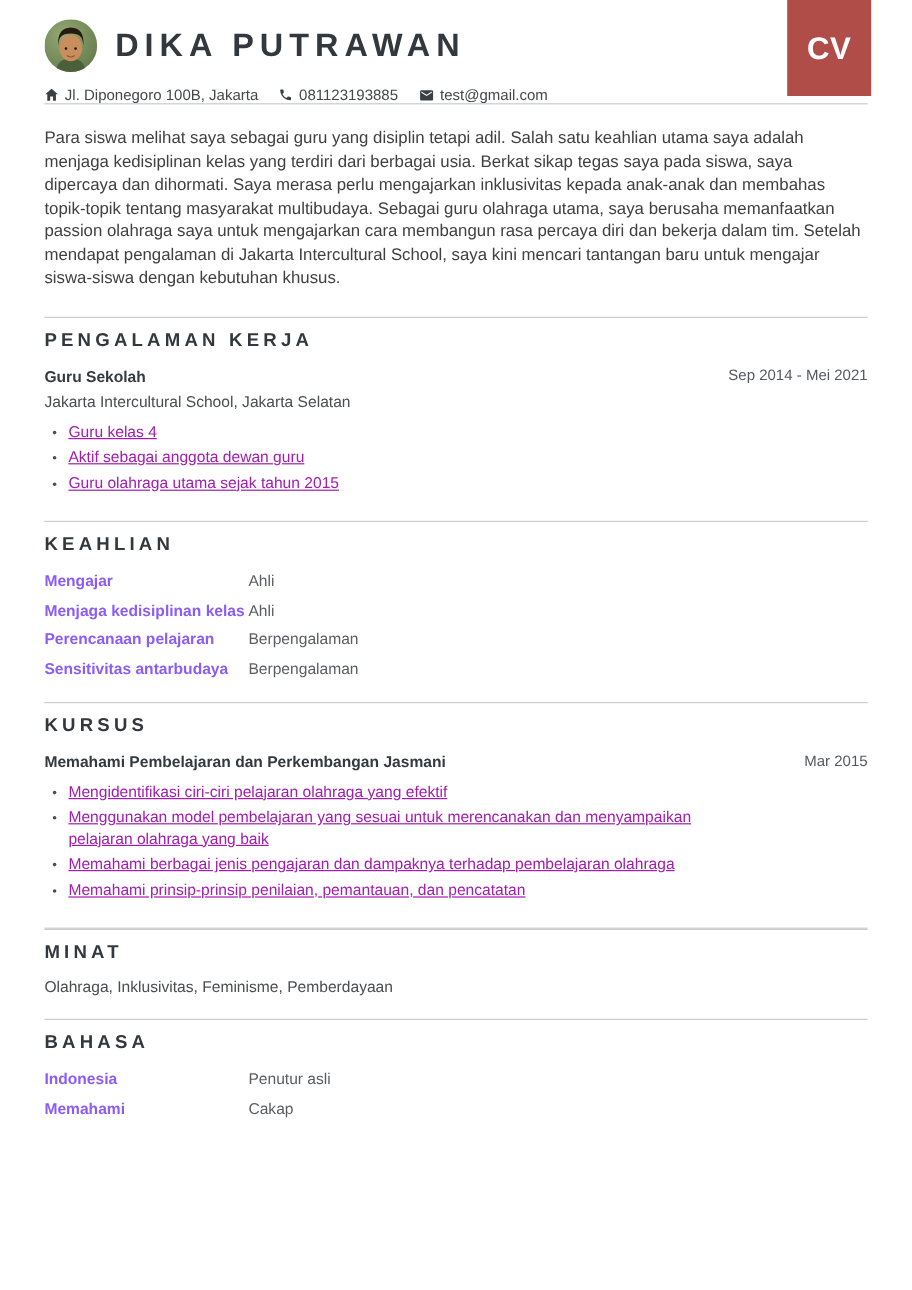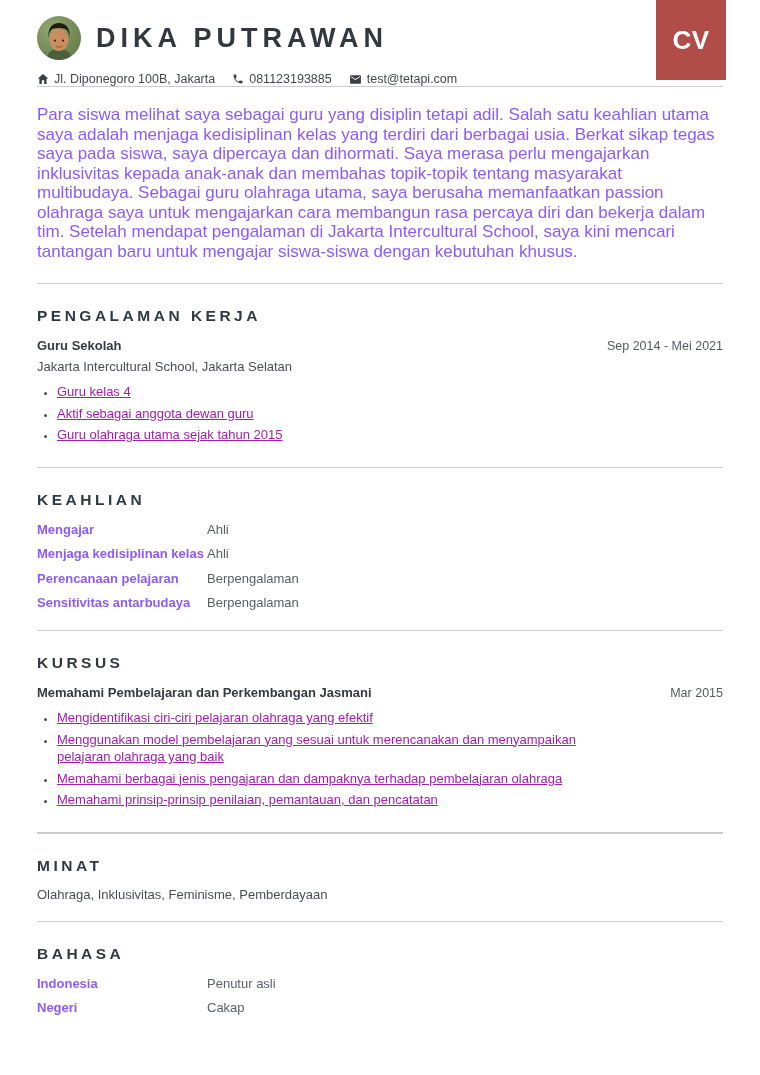--- a/index.html
+++ b/index.html
@@ -39,24 +39,24 @@
     display:flex; align-items:center; gap:17px;
     font-size:12.5px; color:#43474c;
   }
   .contact-item { display:flex; align-items:center; gap:5px; }
   .contact-item svg { display:block; fill:#3a3f44; }
   
   hr.sep { border:none; border-top:1px solid #cbcbcb; margin:0; }
   .hr-1 { margin-top:18px; }
   .summary {
     margin:18px 0 22px 0;
-    font-size:17px; line-height:19.5px; color:#8b5cf6;
+    font-size:14px; line-height:19.5px; color:#404040;
     text-align:left;
   }
-  section { padding:23px 0 19px 0; }
+  section { padding:10px 0 19px 0; }
   h2.section-heading {
     font-size:15.5px; font-weight:bold;
     letter-spacing:3.5px; color:#32383e;
   }
   .entry-head {
     display:flex; justify-content:space-between; align-items:center;
     margin-top:13px;
   }
   .entry-title { font-size:13px; font-weight:bold; color:#343a40; }
   .entry-date { font-size:12.5px; color:#55595f; white-space:nowrap; }
@@ -117,21 +117,21 @@
           </svg>
       </span>
       <span>081123193885</span>
     </span>
     <span class="contact-item">
       <span>
         <svg width="13" height="13" viewBox="0 0 24 24">
             <path d="M20 4H4c-1.1 0-1.99.9-1.99 2L2 18c0 1.1.9 2 2 2h16c1.1 0 2-.9 2-2V6c0-1.1-.9-2-2-2zm0 4-8 5-8-5V6l8 5 8-5v2z"></path>
           </svg>
       </span>
-      <span>test@tetapi.com</span>
+      <span>test@gmail.com</span>
     </span>
   </div>
 
   <hr class="sep hr-1">
 
   <p class="summary">Para siswa melihat saya sebagai guru yang disiplin tetapi adil. Salah satu keahlian utama saya adalah menjaga kedisiplinan kelas yang terdiri dari berbagai usia. Berkat sikap tegas saya pada siswa, saya dipercaya dan dihormati. Saya merasa perlu mengajarkan inklusivitas kepada anak-anak dan membahas topik-topik tentang masyarakat multibudaya. Sebagai guru olahraga utama, saya berusaha memanfaatkan passion olahraga saya untuk mengajarkan cara membangun rasa percaya diri dan bekerja dalam tim. Setelah mendapat pengalaman di Jakarta Intercultural School, saya kini mencari tantangan baru untuk mengajar siswa-siswa dengan kebutuhan khusus.</p>
 
   <hr class="sep">
 
   <section>
@@ -202,19 +202,19 @@
 
   <hr class="sep">
 
   <section>
     <h2 class="section-heading">BAHASA</h2>
     <div class="kv-row" style="margin-top:13px;">
       <span class="kv-label">Indonesia</span>
       <span class="kv-value">Penutur asli</span>
     </div>
     <div class="kv-row">
-      <span class="kv-label">Negeri</span>
+      <span class="kv-label">Memahami</span>
       <span class="kv-value">Cakap</span>
     </div>
 
   </section>
 
 </div>
 
 </body></html>

